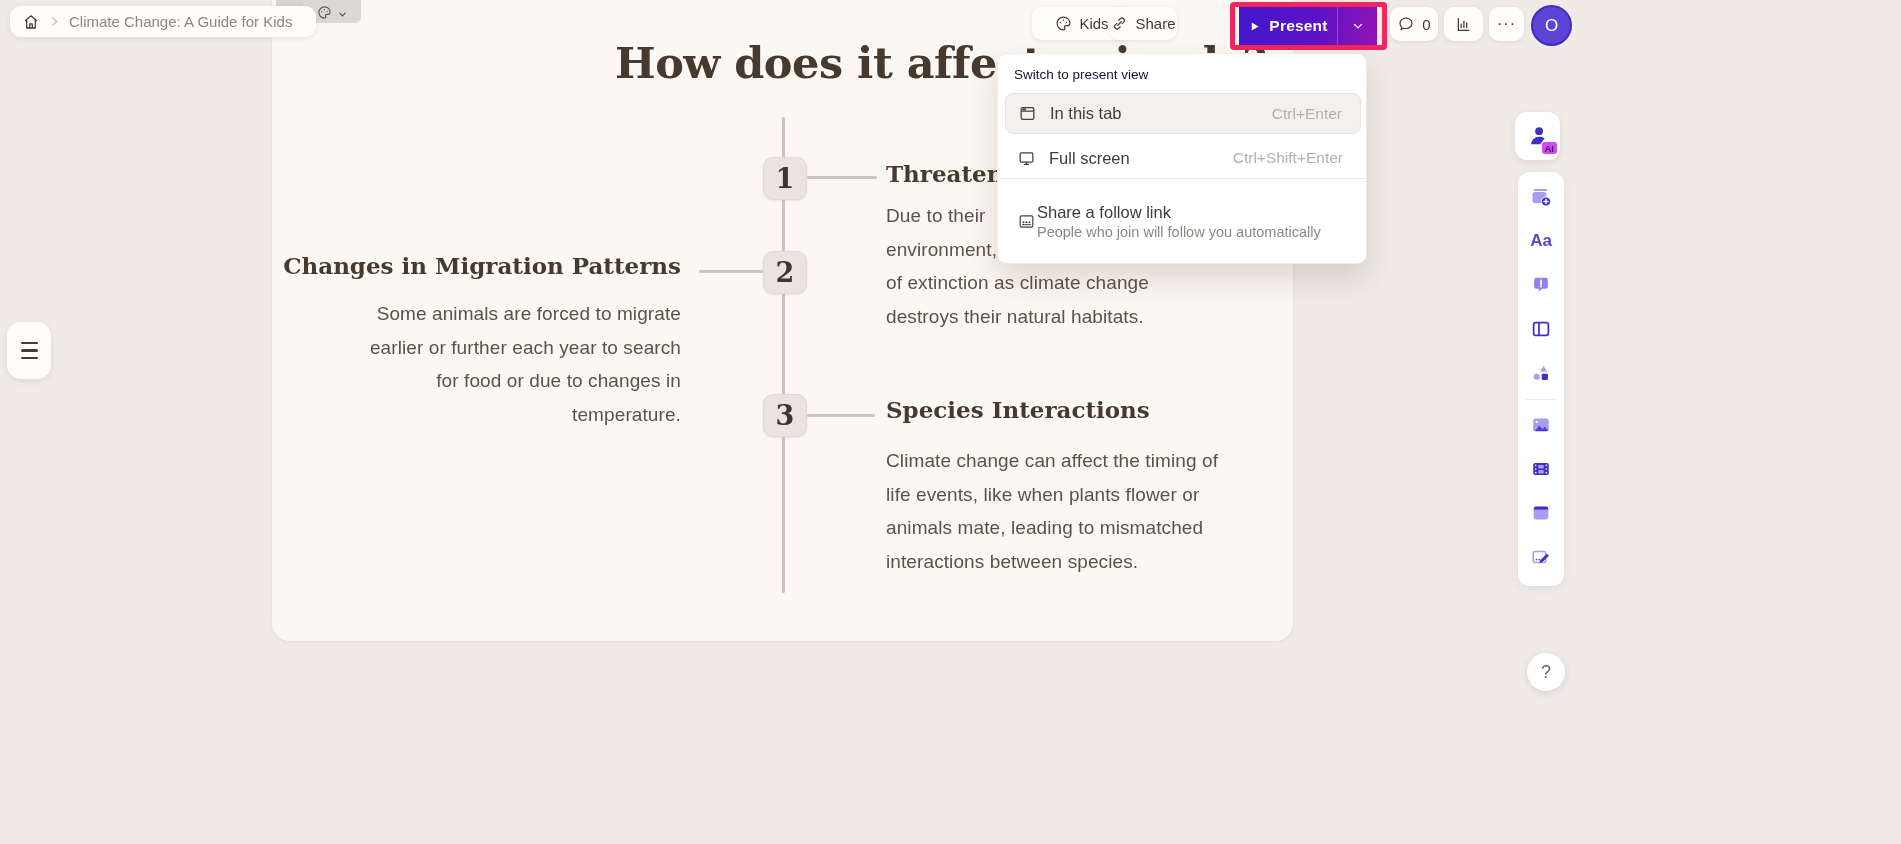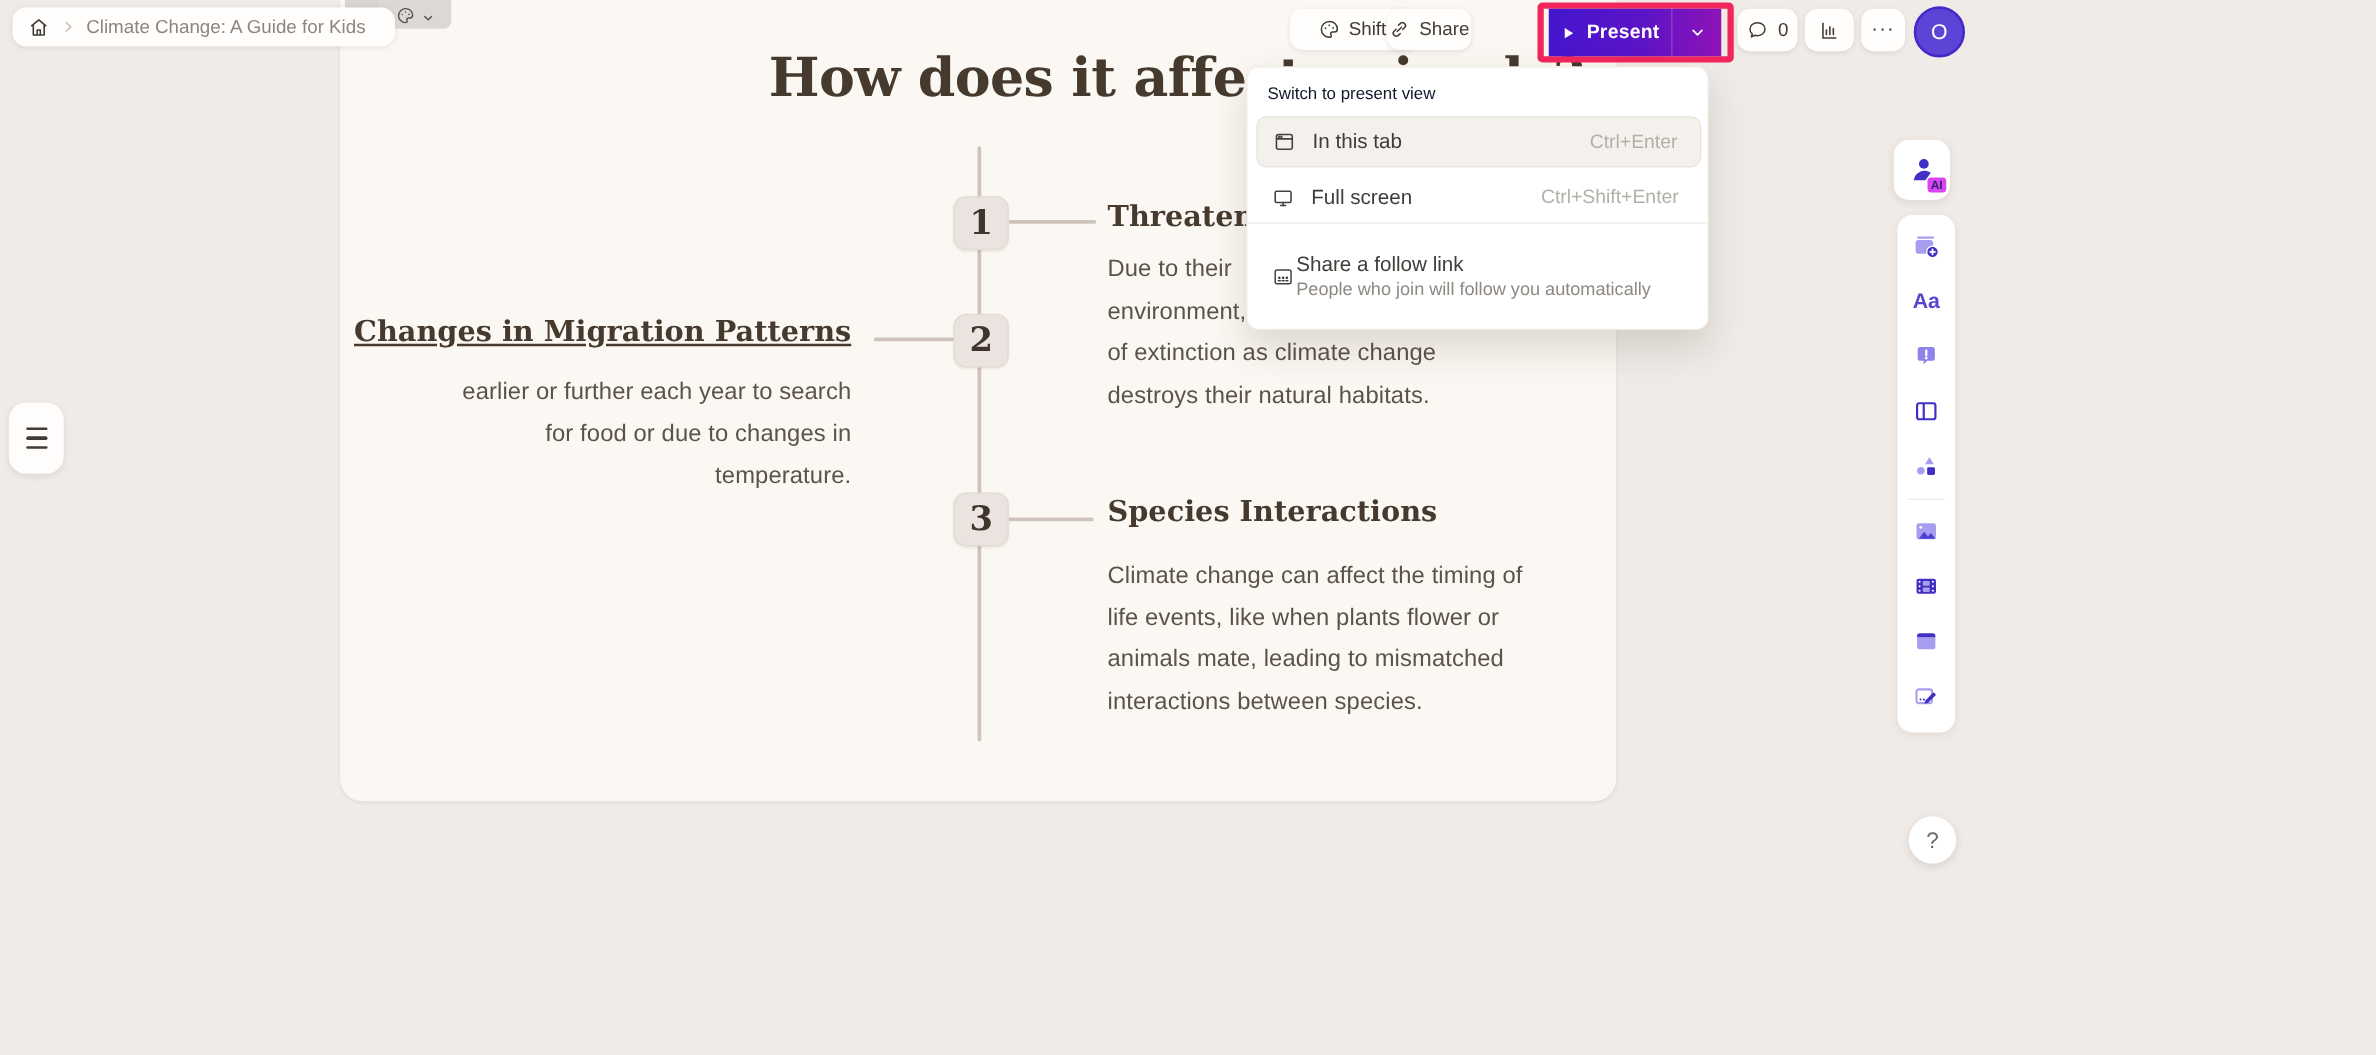--- a/index.html
+++ b/index.html
@@ -19,21 +19,21 @@
   .conn2 { left:699px; top:270px; width:64px; }
   .conn3 { left:807px; top:414px; width:68px; }
   .tl-badge { position:absolute; left:763px; width:44px; height:43px; background:#eae3df;
     border:1px solid #e2d9d3; border-radius:10px; box-shadow:0 1px 2px rgba(90,70,60,.10);
     display:flex; align-items:center; justify-content:center;
     font-family:"DejaVu Serif", serif; font-weight:700; font-size:27px; color:#40342b; }
   .badge1 { top:157px; } .badge2 { top:251px; } .badge3 { top:394px; }
 
   .tl-heading { position:absolute; font-family:"DejaVu Serif", serif; font-weight:700; font-size:23px; color:#463a2e; }
   .h1 { left:886px; top:160px; }
-  .h2 { left:281px; top:252px; width:400px; text-align:right;text-decoration:underline; }
+  .h2 { left:281px; top:252px; width:400px; text-align:right; }
   .h3 { left:886px; top:396px; }
   .tl-body { position:absolute; font-size:19px; line-height:33.5px; color:#5b5348; letter-spacing:0.1px; }
   .b1 { left:886px; top:199px; }
   .b2 { left:301px; top:297px; width:380px; text-align:right; }
   .b3 { left:886px; top:444px; }
 
   
   .frag-a { position:absolute; left:276px; top:-5px; width:30px; height:20px; background:#d8d5d1; border-radius:5px; }
   .frag-b { position:absolute; left:303px; top:-7px; width:58px; height:30px; background:#dcd9d5; border-radius:6px;
     display:flex; align-items:flex-end; justify-content:center; gap:5px; padding-bottom:3px; color:#57534e; }
@@ -131,20 +131,21 @@
   <div class="tl-heading h1">Threatened</div>
   <div class="tl-body b1">
     <div>Due to their</div>
     <div>environment, many animals are at risk</div>
     <div>of extinction as climate change</div>
     <div>destroys their natural habitats.</div>
   </div>
 
   <div class="tl-heading h2">Changes in Migration Patterns</div>
   <div class="tl-body b2">
+    <div>Some animals are forced to migrate</div>
     <div>earlier or further each year to search</div>
     <div>for food or due to changes in</div>
     <div>temperature.</div>
   </div>
 
   <div class="tl-heading h3">Species Interactions</div>
   <div class="tl-body b3">
     <div>Climate change can affect the timing of</div>
     <div>life events, like when plants flower or</div>
     <div>animals mate, leading to mismatched</div>
@@ -183,21 +184,21 @@
 
   <div class="pill-btn btn-theme">
     <span>
       <svg width="17" height="17" viewBox="0 0 24 24">
           <path d="M12 3a9 9 0 1 0 0 18c1.5 0 2.1-.9 2.1-1.8 0-.8-.6-1.4-.6-2.2 0-1.1.9-2 2-2h2c1.9 0 3.5-1.6 3.5-3.5C21 6.6 16.9 3 12 3z" fill="none" stroke="#3f3c38" stroke-width="1.7"></path>
           <circle cx="7.6" cy="10.6" r="1" fill="#3f3c38"></circle>
           <circle cx="11.8" cy="7.4" r="1" fill="#3f3c38"></circle>
           <circle cx="16.2" cy="10.4" r="1" fill="#3f3c38"></circle>
         </svg>
     </span>
-    <span>Shift</span>
+    <span>Kids</span>
   </div>
 
   <div class="pill-btn btn-share">
     <span>
       <svg width="17" height="17" viewBox="0 0 24 24" fill="none" stroke="#3f3c38" stroke-width="1.7" stroke-linecap="round">
           <path d="M9.5 14.5l5-5"></path>
           <path d="M8.2 11.8 6 14a3.4 3.4 0 0 0 4.8 4.8l2.2-2.2"></path>
           <path d="M15.8 12.2 18 10a3.4 3.4 0 0 0-4.8-4.8L11 7.4"></path>
         </svg>
     </span>

